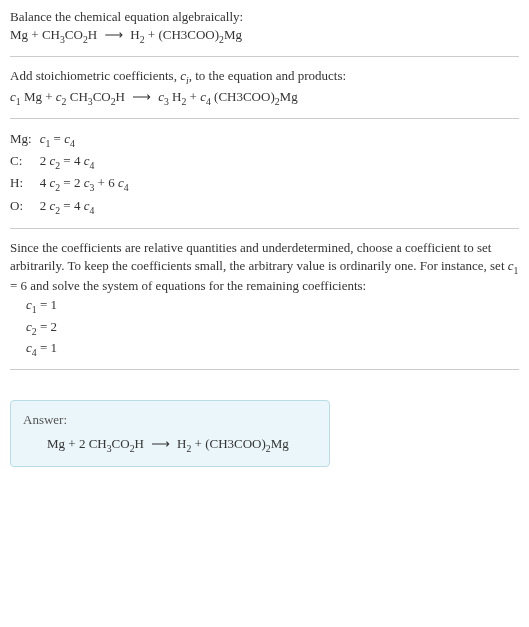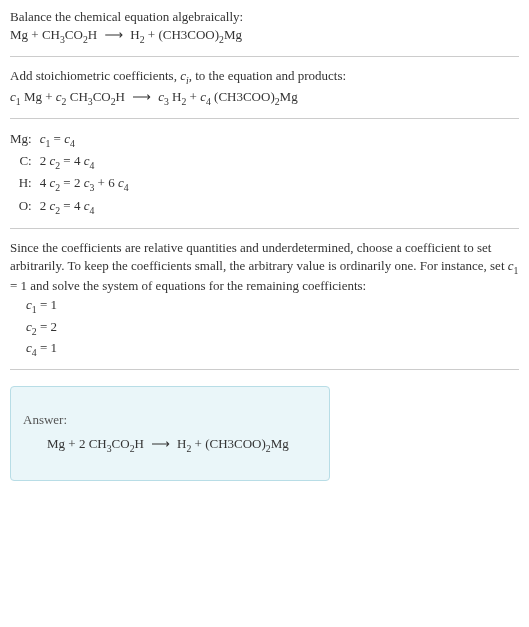--- a/index.html
+++ b/index.html
@@ -34,29 +34,29 @@
     }
     .eq-table {
       border-collapse: collapse;
       margin: 2px 0;
     }
     .eq-table td {
       padding: 1px 6px 1px 0;
       vertical-align: top;
     }
     .eq-table td:first-child {
-      text-align: right;
+      text-align: left;
       padding-right: 8px;
     }
     .answer-box {
       background: #eaf6f9;
       border: 1px solid #b8dde6;
       border-radius: 4px;
-      padding: 24px 12px;
-      margin-top: 6px;
+      padding: 10px 12px;
+      margin-top: 20px;
       display: inline-block;
       min-width: 320px;
     }
     .answer-label {
       color: #555;
       margin-bottom: 6px;
     }
     .answer-eq {
       padding-left: 24px;
     }
@@ -114,21 +114,21 @@
       <td><span>2 </span><span class="italic">c</span><span class="sub">2</span><span> = 4 </span><span class="italic">c</span><span class="sub">4</span></td>
     </tr>
   </tbody>
     </table>
 </div>
 
 <hr>
 
 <div class="section">
   <div>
-    <span>Since the coefficients are relative quantities and underdetermined, choose a coefficient to set arbitrarily. To keep the coefficients small, the arbitrary value is ordinarily one. For instance, set </span><span class="italic">c</span><span class="sub">1</span><span> = 1 and solve the system of equations for the remaining coefficients:</span>
+    <span>Since the coefficients are relative quantities and underdetermined, choose a coefficient to set arbitrarily. To keep the coefficients small, the arbitrary value is ordinarily one. For instance, set </span><span class="italic">c</span><span class="sub">1</span><span> = 6 and solve the system of equations for the remaining coefficients:</span>
   </div>
   <div class="coef-list">
     <div><span class="italic">c</span><span class="sub">1</span><span> = 1</span></div>
     <div><span class="italic">c</span><span class="sub">2</span><span> = 2</span></div>
     <div><span class="italic">c</span><span class="sub">4</span><span> = 1</span></div>
   </div>
 </div>
 
 <hr>
 

